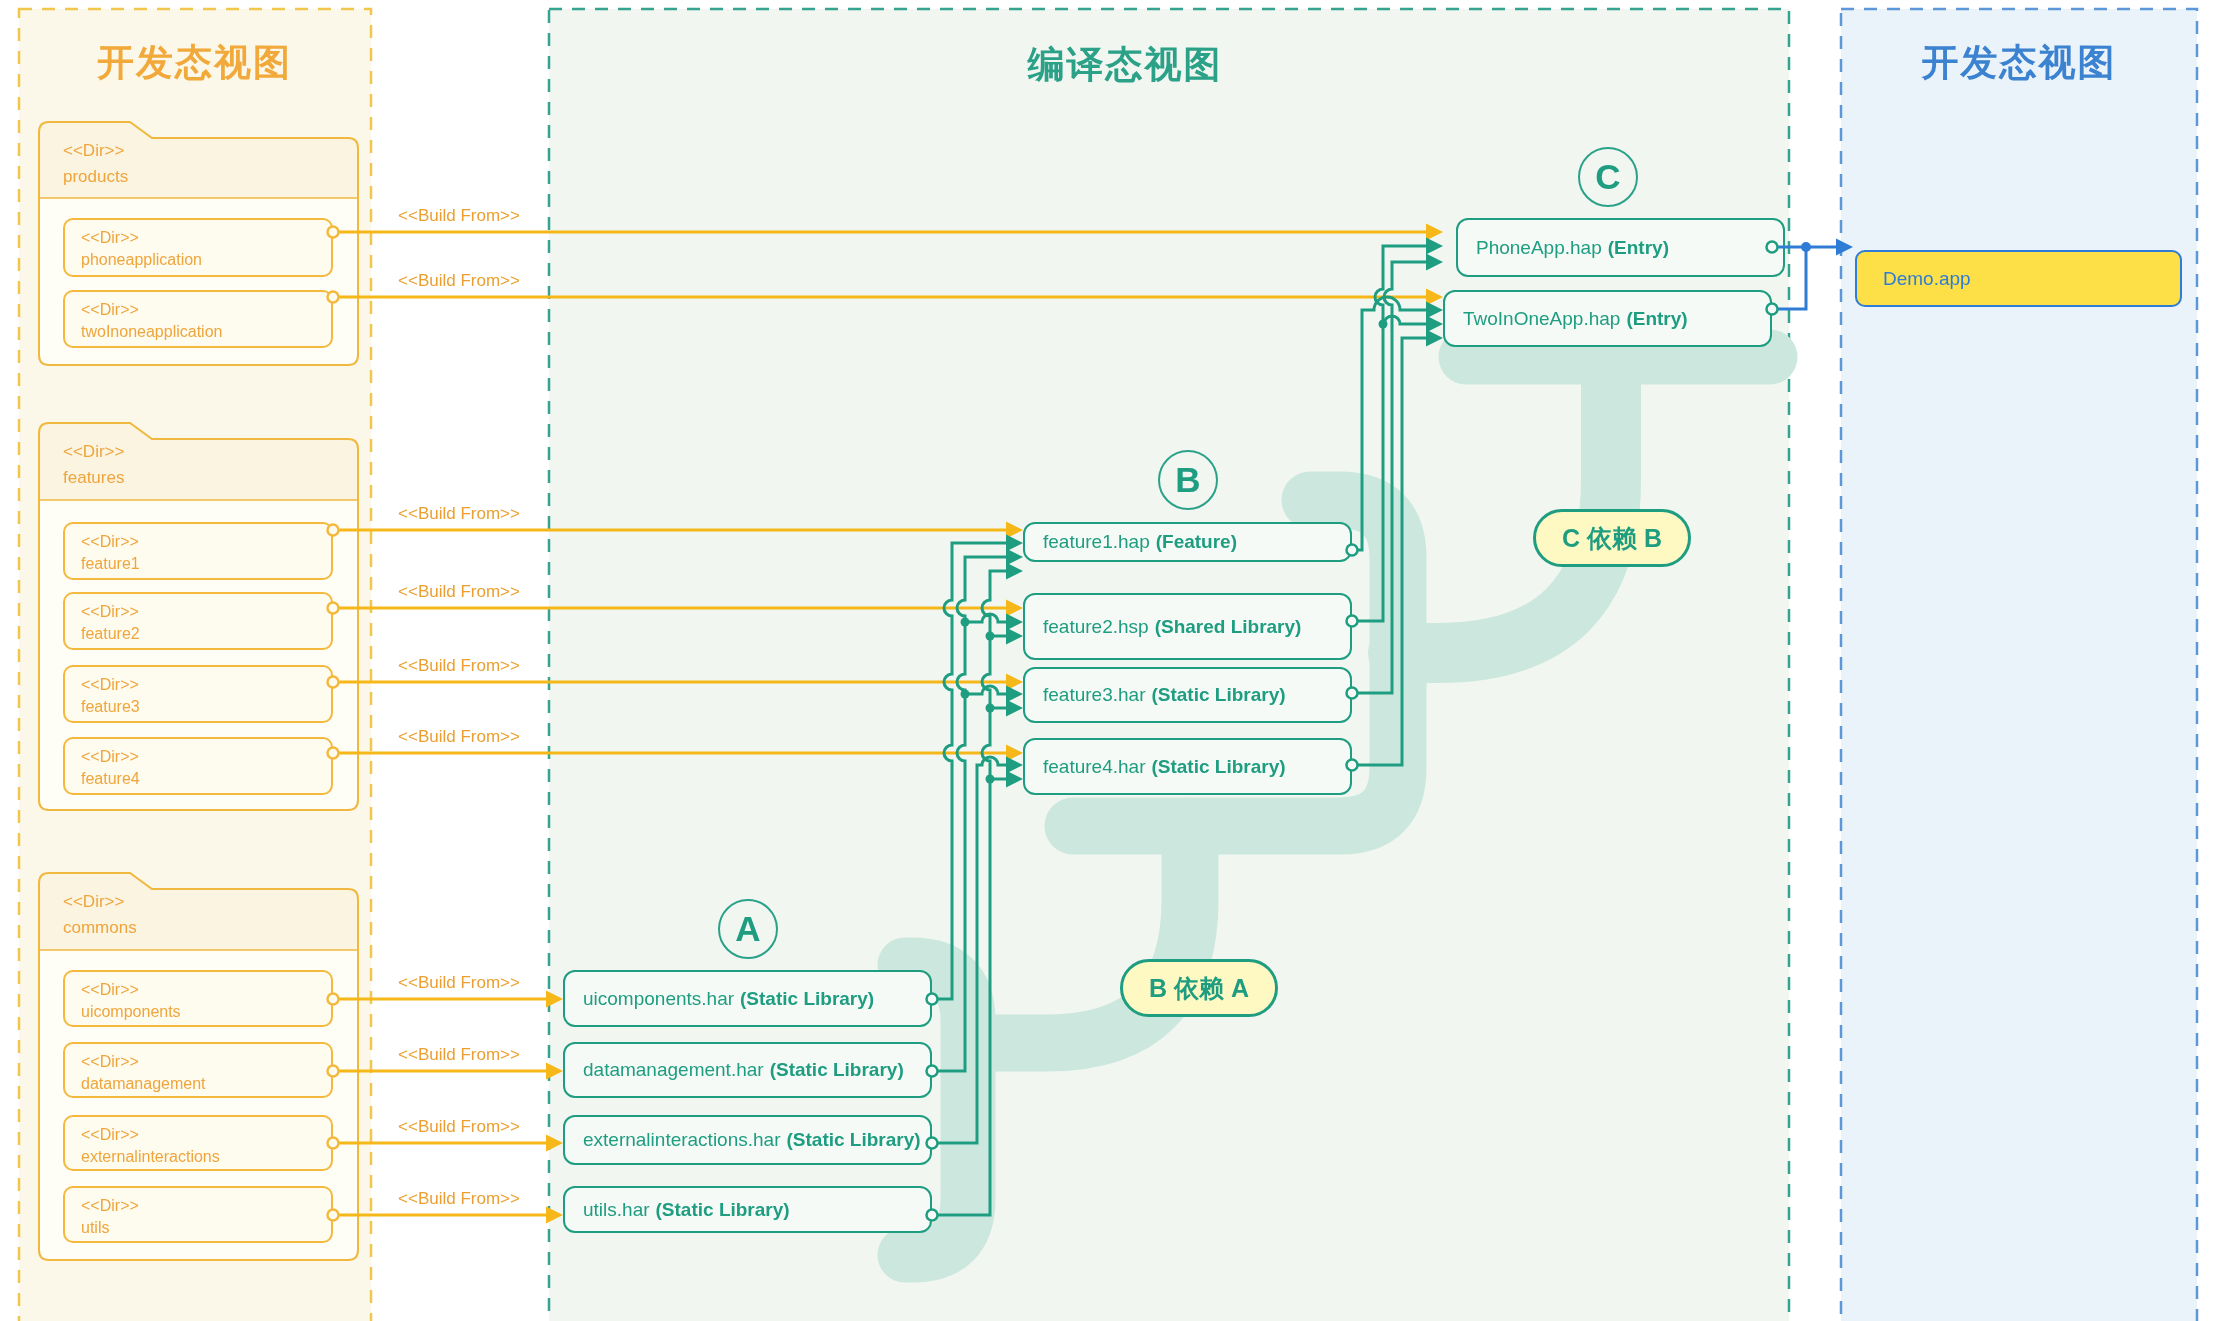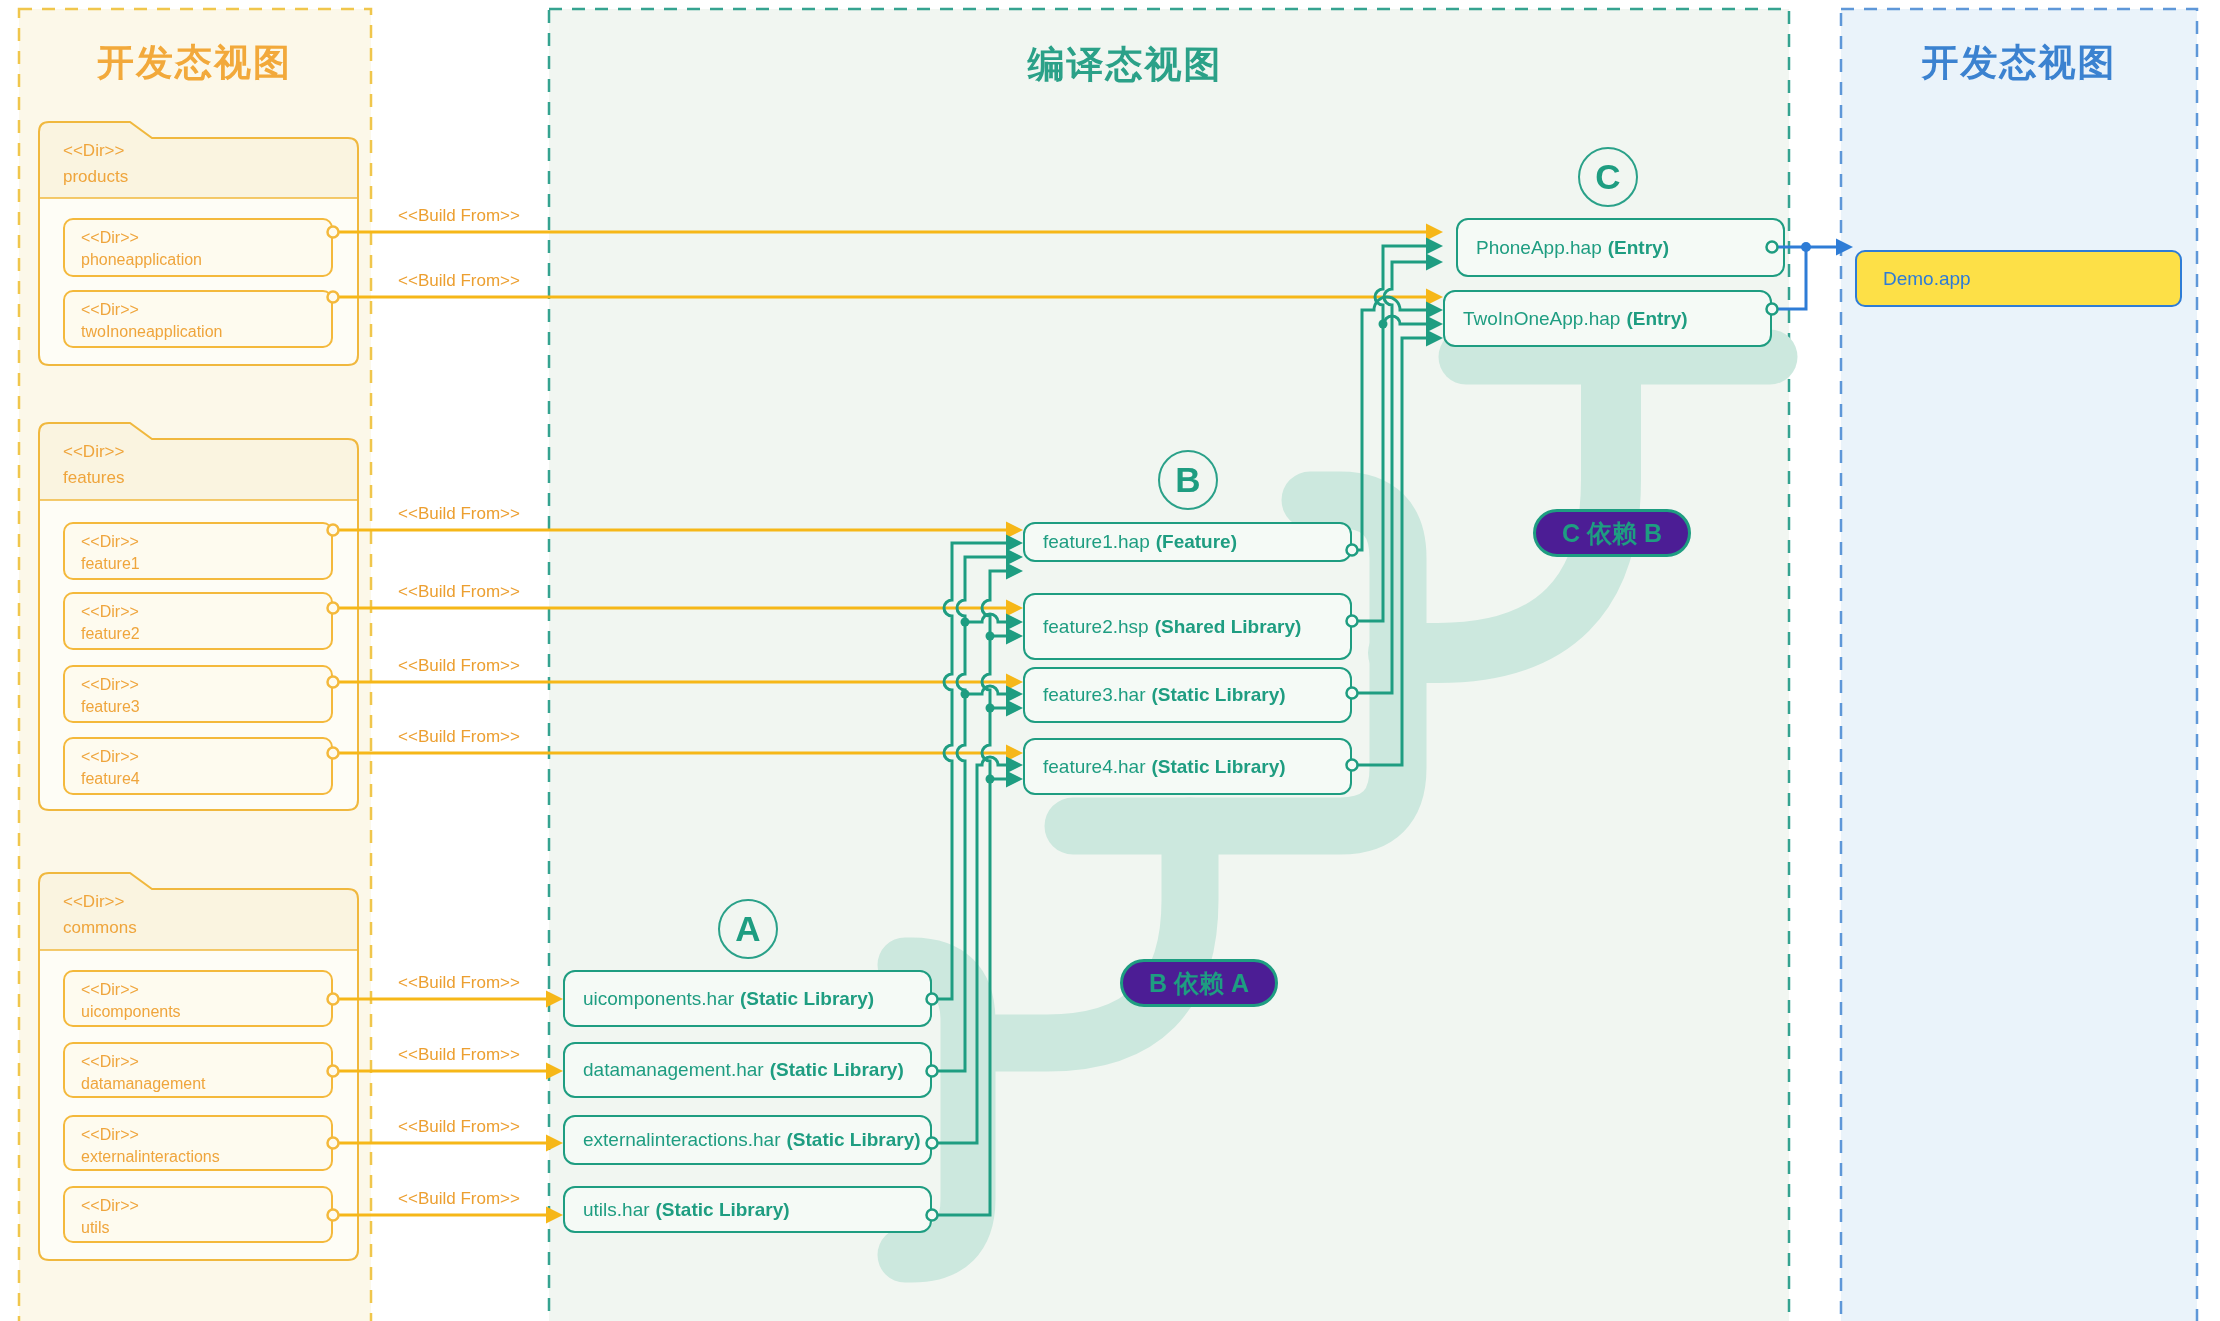--- a/index.html
+++ b/index.html
@@ -11,21 +11,21 @@
   .folder-label{color:#EFA53C;font-size:17px;line-height:26px;}
   .dir-box{border:2px solid #F4B93C;border-radius:10px;background:#FEFBEF;color:#EFA53C;
            font-size:16px;line-height:22px;padding:7px 0 0 16px;}
   .lib-box{border:2px solid #1E9D81;border-radius:12px;background:#F5FAF6;color:#1E9D81;
            font-size:19px;display:flex;align-items:center;padding-left:18px;white-space:nowrap;}
   .lib-box b{margin-left:6px;}
   .app-box{border:2px solid #2E7CD6;border-radius:10px;background:#fde047;color:#2E7CD6;
            font-size:19px;display:flex;align-items:center;padding-left:26px;margin-top:32px;}
   .group-circle{width:60px;height:60px;border-radius:50%;border:2px solid #2AA189;color:#1E9D81;
            font-size:35px;font-weight:bold;display:flex;align-items:center;justify-content:center;}
-  .dep-badge{height:48px;border-radius:29px;border:3px solid #1E9D81;background:#4c1d95;color:#1E9D81;
+  .dep-badge{height:58px;border-radius:29px;border:3px solid #1E9D81;background:#fef9c3;color:#1E9D81;
            font-size:25px;font-weight:bold;display:flex;align-items:center;justify-content:center;
            padding:0 26px;white-space:nowrap;}
   .bf-label{width:150px;text-align:center;font-size:17px;color:#EC9F30;white-space:nowrap;}
   .watermark{font-size:30px;font-weight:bold;color:#ffffff;
            text-shadow:0 2px 4px rgba(96,108,120,0.5);white-space:nowrap;}
 </style>
 </head>
 <body>
 
 <div id="app">

